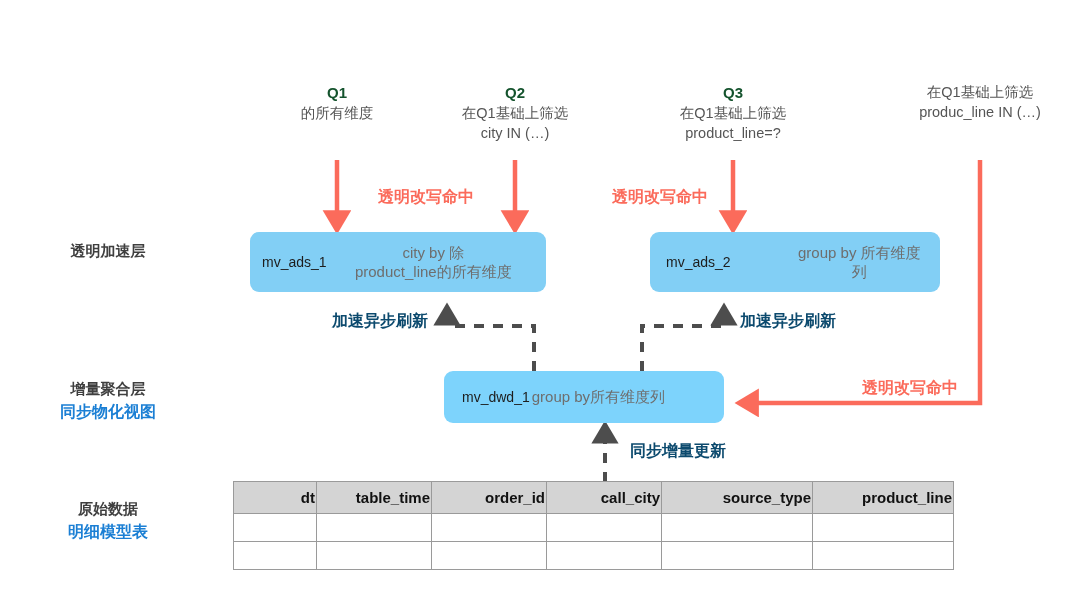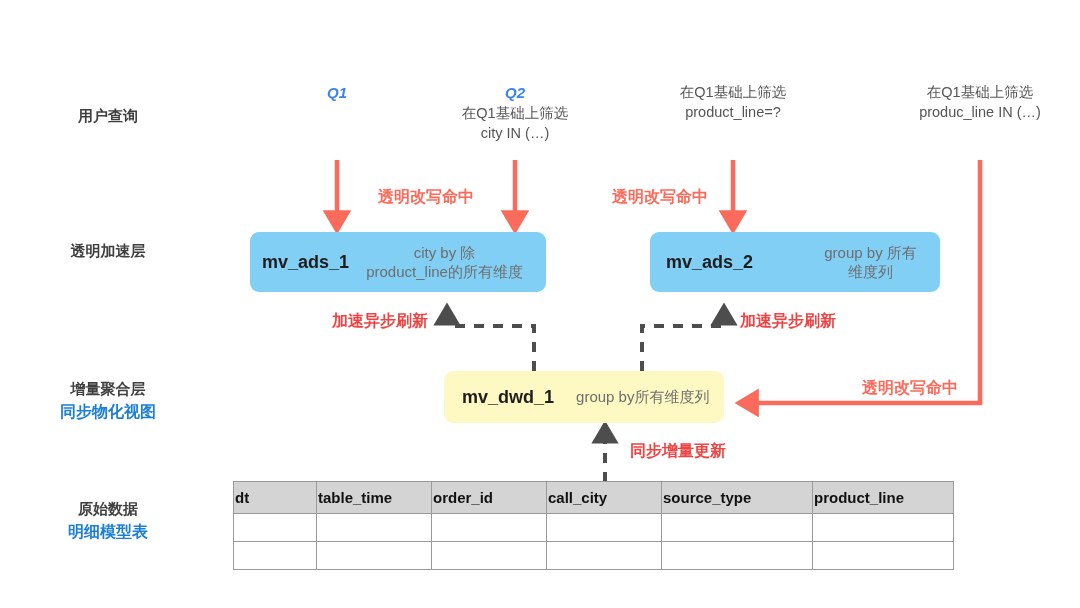--- a/index.html
+++ b/index.html
@@ -46,77 +46,76 @@
     position: absolute;
     text-align: center;
     line-height: 1.35;
     color: #555555;
     font-size: 14.5px;
   }
   .query .qtitle {
     display: block;
     font-weight: bold;
     font-size: 15px;
-    color: #3b82f6;
+    color: #14532d;
     margin-bottom: 1px;
-    font-style: italic;
   }
   .query .qline { display: block; white-space: nowrap; }
 
   
   .mvbox {
     position: absolute;
     border-radius: 9px;
     display: flex;
     align-items: center;
     box-sizing: border-box;
   }
   .mvbox.ads { background: #82cff5; }
-  .mvbox.dwd { background: #fef9c3; }
+  .mvbox.dwd { background: #7dd3fc; }
   .mvbox .name {
-    font-weight: bold;
-    font-size: 18px;
+    font-weight: normal;
+    font-size: 14px;
     color: #1d1d1d;
     white-space: nowrap;
   }
   .mvbox .desc {
     font-size: 15px;
     color: #6e6e6e;
     line-height: 1.3;
     text-align: center;
     white-space: pre-line;
   }
 
   
   .conn-label {
     position: absolute;
     font-size: 16px;
     font-weight: bold;
     white-space: nowrap;
   }
   .conn-label.red { color: #fb6b5b; }
-  .conn-label.blue { color: #ef4444; }
+  .conn-label.blue { color: #0c4a6e; }
 
   
   table.src {
     position: absolute;
     border-collapse: collapse;
     table-layout: fixed;
   }
   table.src th, table.src td {
     border: 1px solid #9a9a9a;
     height: 28px;
     box-sizing: border-box;
   }
   table.src th {
     background: #d4d4d4;
     font-size: 15px;
     font-weight: bold;
     color: #111111;
-    text-align: left;
+    text-align: right;
     height: 32px;
   }
   table.src td { background: #ffffff; }
 
   svg.overlay {
     position: absolute;
     left: 0; top: 0;
     width: 1080px;
     height: 608px;
     pointer-events: none;
@@ -148,49 +147,48 @@
 
     <path d="M980,160 L980,403 L744,403" fill="none" stroke="#fb6b5b" stroke-width="4.5" marker-end="url(#redArrowL)"></path>
 
     <path d="M534,371 L534,326 L447,326 L447,312" fill="none" stroke="#4d4d4d" stroke-width="4" stroke-dasharray="10,9" marker-end="url(#grayArrow)"></path>
 
     <path d="M642,371 L642,326 L724,326 L724,312" fill="none" stroke="#4d4d4d" stroke-width="4" stroke-dasharray="10,9" marker-end="url(#grayArrow)"></path>
 
     <line x1="605" y1="482" x2="605" y2="430" stroke="#4d4d4d" stroke-width="4" stroke-dasharray="10,9" marker-end="url(#grayArrow)"></line>
   </svg>
 
-  <div class="row-label" style="left:8px; top:105px;">
-    <span class="l1">用户查询</span>
-  </div>
 
   <div class="row-label" style="left:8px; top:240px;">
     <span class="l1">透明加速层</span>
   </div>
 
   <div class="row-label" style="left:8px; top:498px;">
     <span class="l1">原始数据</span>
     <span class="l2">明细模型表</span>
   </div>
 
   <div class="row-label" style="left:8px; top:378px;">
     <span class="l1">增量聚合层</span>
     <span class="l2">同步物化视图</span>
   </div>
 
   <div class="query" style="left:197px; top:83px; width:280px;">
     <span class="qtitle">Q1</span>
+    <span class="qline">的所有维度</span>
   </div>
 
   <div class="query" style="left:425px; top:83px; width:180px;">
     <span class="qtitle">Q2</span>
     <span class="qline">在Q1基础上筛选</span>
     <span class="qline">city IN (…)</span>
   </div>
 
   <div class="query" style="left:643px; top:83px; width:180px;">
+    <span class="qtitle">Q3</span>
     <span class="qline">在Q1基础上筛选</span>
     <span class="qline">product_line=?</span>
   </div>
 
   <div class="query" style="left:880px; top:83px; width:200px;">
     <span class="qline">在Q1基础上筛选</span>
     <span class="qline">produc_line IN (…)</span>
   </div>
 
   <div class="conn-label red" style="left:378px; top:187px;">透明改写命中</div>
@@ -211,21 +209,21 @@
 product_line的所有维度</span>
   </div>
 
   <div class="mvbox ads" style="left:650px; top:232px; width:290px; height:60px; padding:0 16px;gap:48px;">
     <span class="name">mv_ads_2</span>
     <span class="desc" style="flex:1; margin-left:16px;">group by 所有维度列</span>
   </div>
 
   <div class="mvbox dwd" style="left:444px; top:371px; width:280px; height:52px; padding:0 18px;">
     <span class="name">mv_dwd_1</span>
-    <span class="desc" style="margin-left:22px; white-space:nowrap;">group by所有维度列</span>
+    <span class="desc" style="margin-left:2px; white-space:nowrap;">group by所有维度列</span>
   </div>
 
   <table class="src" style="left:233px; top:481px; width:720px;">
     <colgroup>
       <col style="width:83px">
       <col style="width:115px">
       <col style="width:115px">
       <col style="width:115px">
       <col style="width:151px">
       <col style="width:141px">

